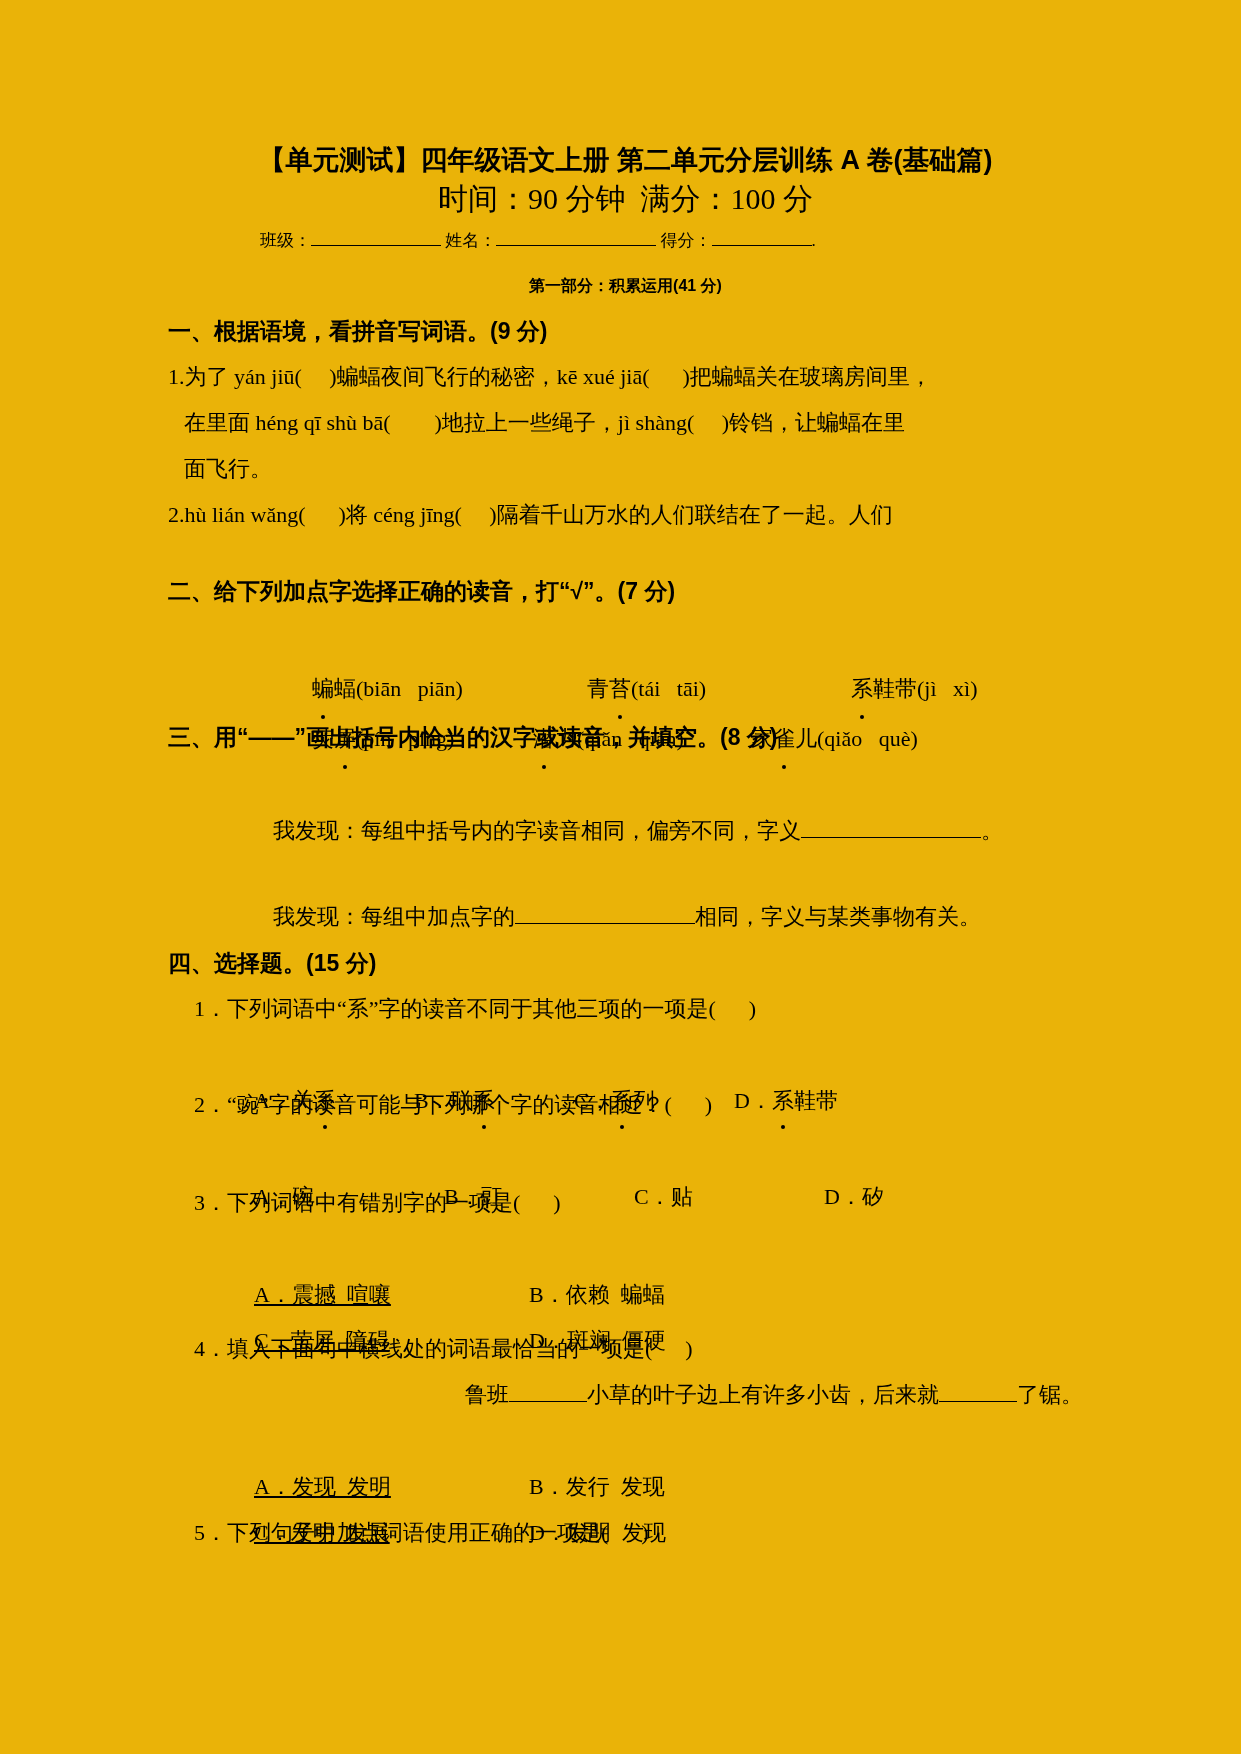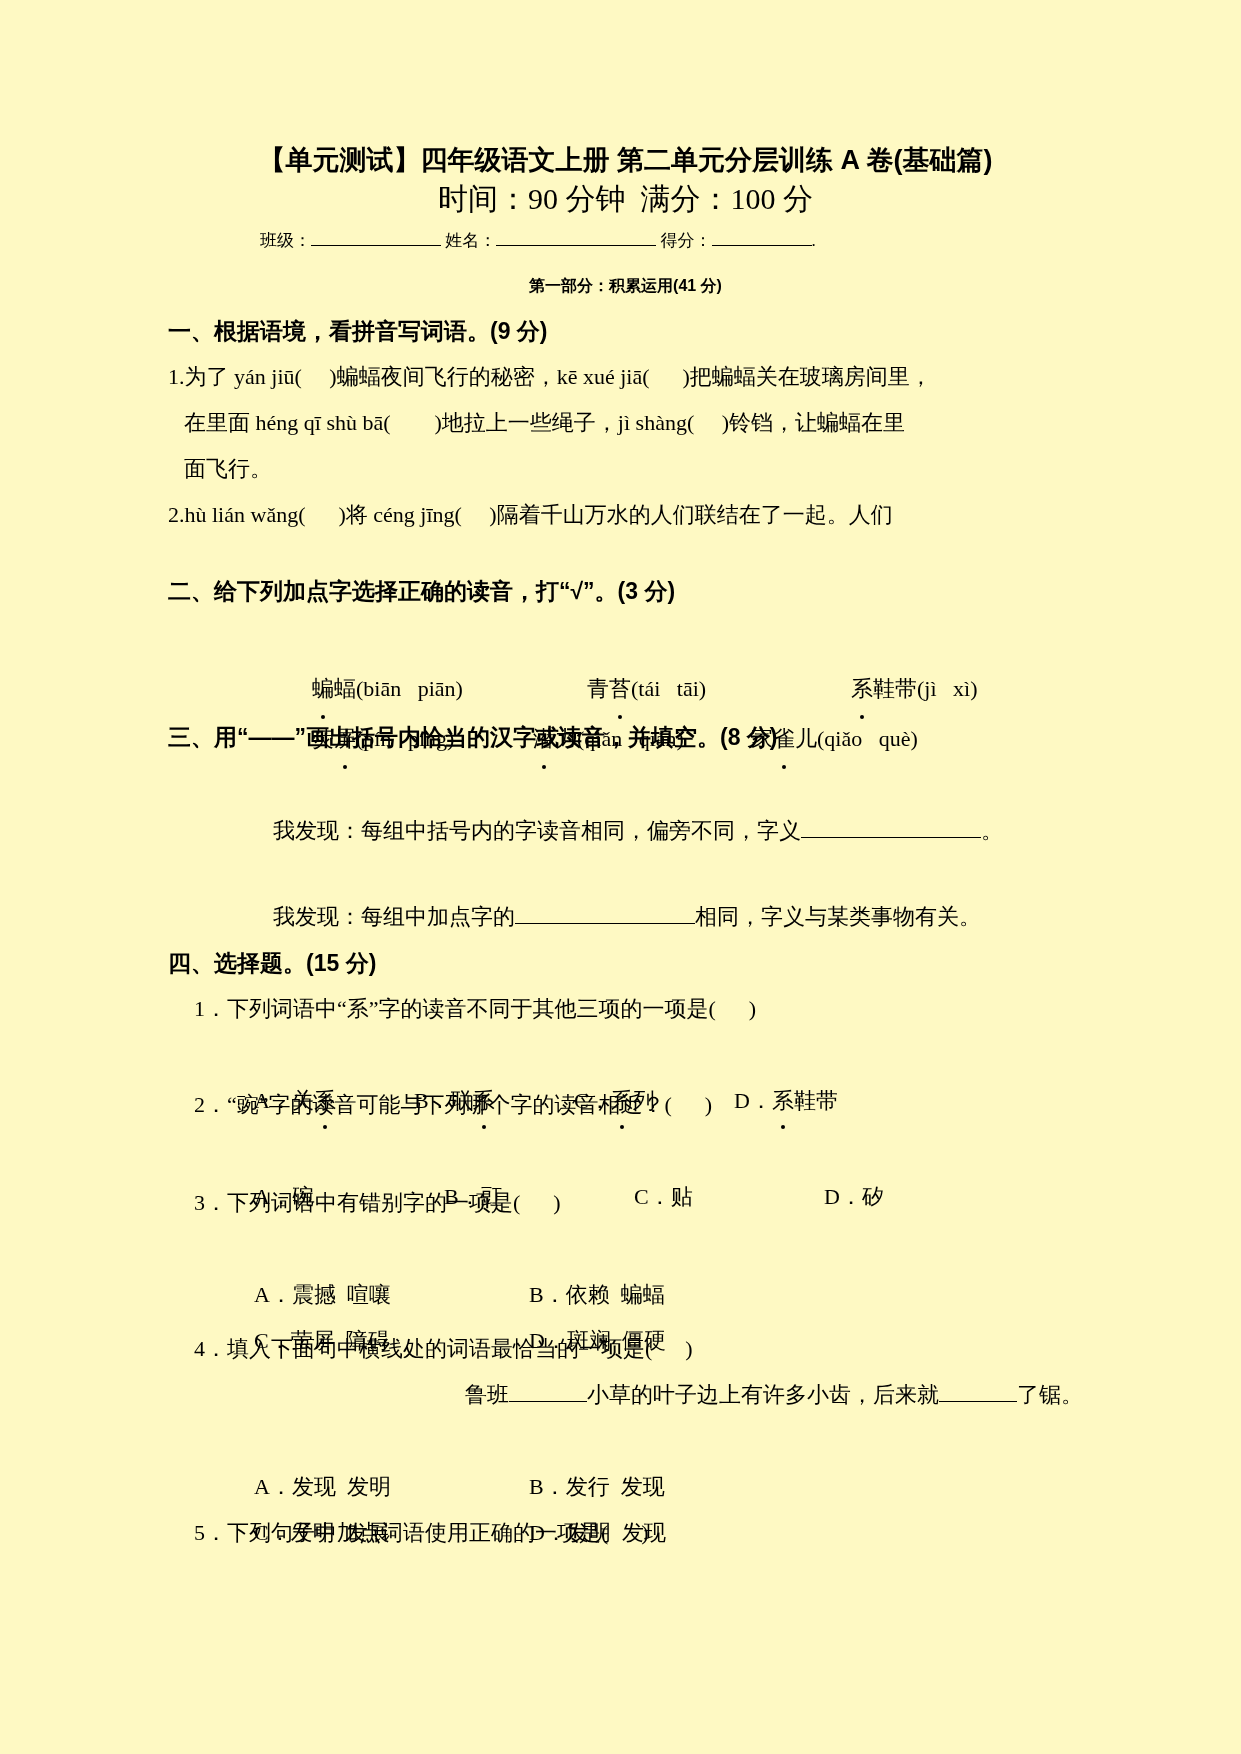--- a/index.html
+++ b/index.html
@@ -1,19 +1,19 @@
 <!DOCTYPE html>
 <html><head>
 <meta charset="utf-8">
 <style>
   html,body { margin:0; padding:0; background:#ffffff; }
   .page {
     position:relative;
     width:1241px; height:1754px;
-    background:#fef9c3; color:#000000;
+    background:#eab308; color:#000000;
     font-family:"Liberation Serif","DejaVu Serif",serif;
     overflow:hidden;
   }
   .content { padding:140px 158px 0 168px; }
 
   .line {
     font-size:22px; line-height:46px; height:46px;
     white-space:pre-wrap;
   }
   .ttl {
@@ -34,21 +34,21 @@
     line-height:46px; height:46px; white-space:pre-wrap;
   }
   .indent1 { margin-left:16px; }
   .stem   { margin-left:26px; }
   .opts   { margin-left:42px; }
   .sentence { margin-left:64px;text-align:right; }
   .finding  { margin-left:105px; }
   .pyrow    { margin-left:100px; line-height:50px; height:50px; }
 
   .opt { display:inline-block; white-space:pre-wrap; }
-  .w160 { width:160px; } .w190 { width:190px; } .w275 { width:275px; }
+  .w160 { width:160px; } .w190 { width:190px; } .w275 { width:275px;text-decoration:underline; }
   .py1 { display:inline-block; width:275px; }
   .py2 { display:inline-block; width:264px; }
   .py4 { display:inline-block; width:221px; }
   .py5 { display:inline-block; width:218px; }
 
   .blank {
     display:inline-block;
     border-bottom:1.5px solid #000;
     height:1.0em;
     vertical-align:baseline;
@@ -79,21 +79,21 @@
 
     <div>
       <div class="sec-heading">一、根据语境，看拼音写词语。(9 分)</div>
       <div class="line">1.为了 yán jiū(     )蝙蝠夜间飞行的秘密，kē xué jiā(      )把蝙蝠关在玻璃房间里，</div>
       <div class="line indent1">在里面 héng qī shù bā(        )地拉上一些绳子，jì shàng(     )铃铛，让蝙蝠在里</div>
       <div class="line indent1">面飞行。</div>
       <div class="line">2.hù lián wǎng(      )将 céng jīng(     )隔着千山万水的人们联结在了一起。人们</div>
     </div>
 
     <div>
-      <div class="sec-heading sp30">二、给下列加点字选择正确的读音，打“√”。(3 分)</div>
+      <div class="sec-heading sp30">二、给下列加点字选择正确的读音，打“√”。(7 分)</div>
       <div class="line pyrow">
         <span class="py1"><span class="dot">蝙</span><span>蝠(biān   piān)</span></span><span class="py2"><span>青</span><span class="dot">苔</span><span>(tái   tāi)</span></span><span><span class="dot">系</span><span>鞋带(jì   xì)</span></span>
       </div>
       <div class="line pyrow">
         <span class="py4"><span>荧</span><span class="dot">屏</span><span>(pín   píng)</span></span><span class="py5"><span class="dot">潜</span><span>力(qiǎn   qián)</span></span><span><span>家</span><span class="dot">雀</span><span>儿(qiǎo   què)</span></span>
       </div>
     </div>
 
     <div>
       <div class="sec-heading">三、用“——”画出括号内恰当的汉字或读音，并填空。(8 分)</div>

